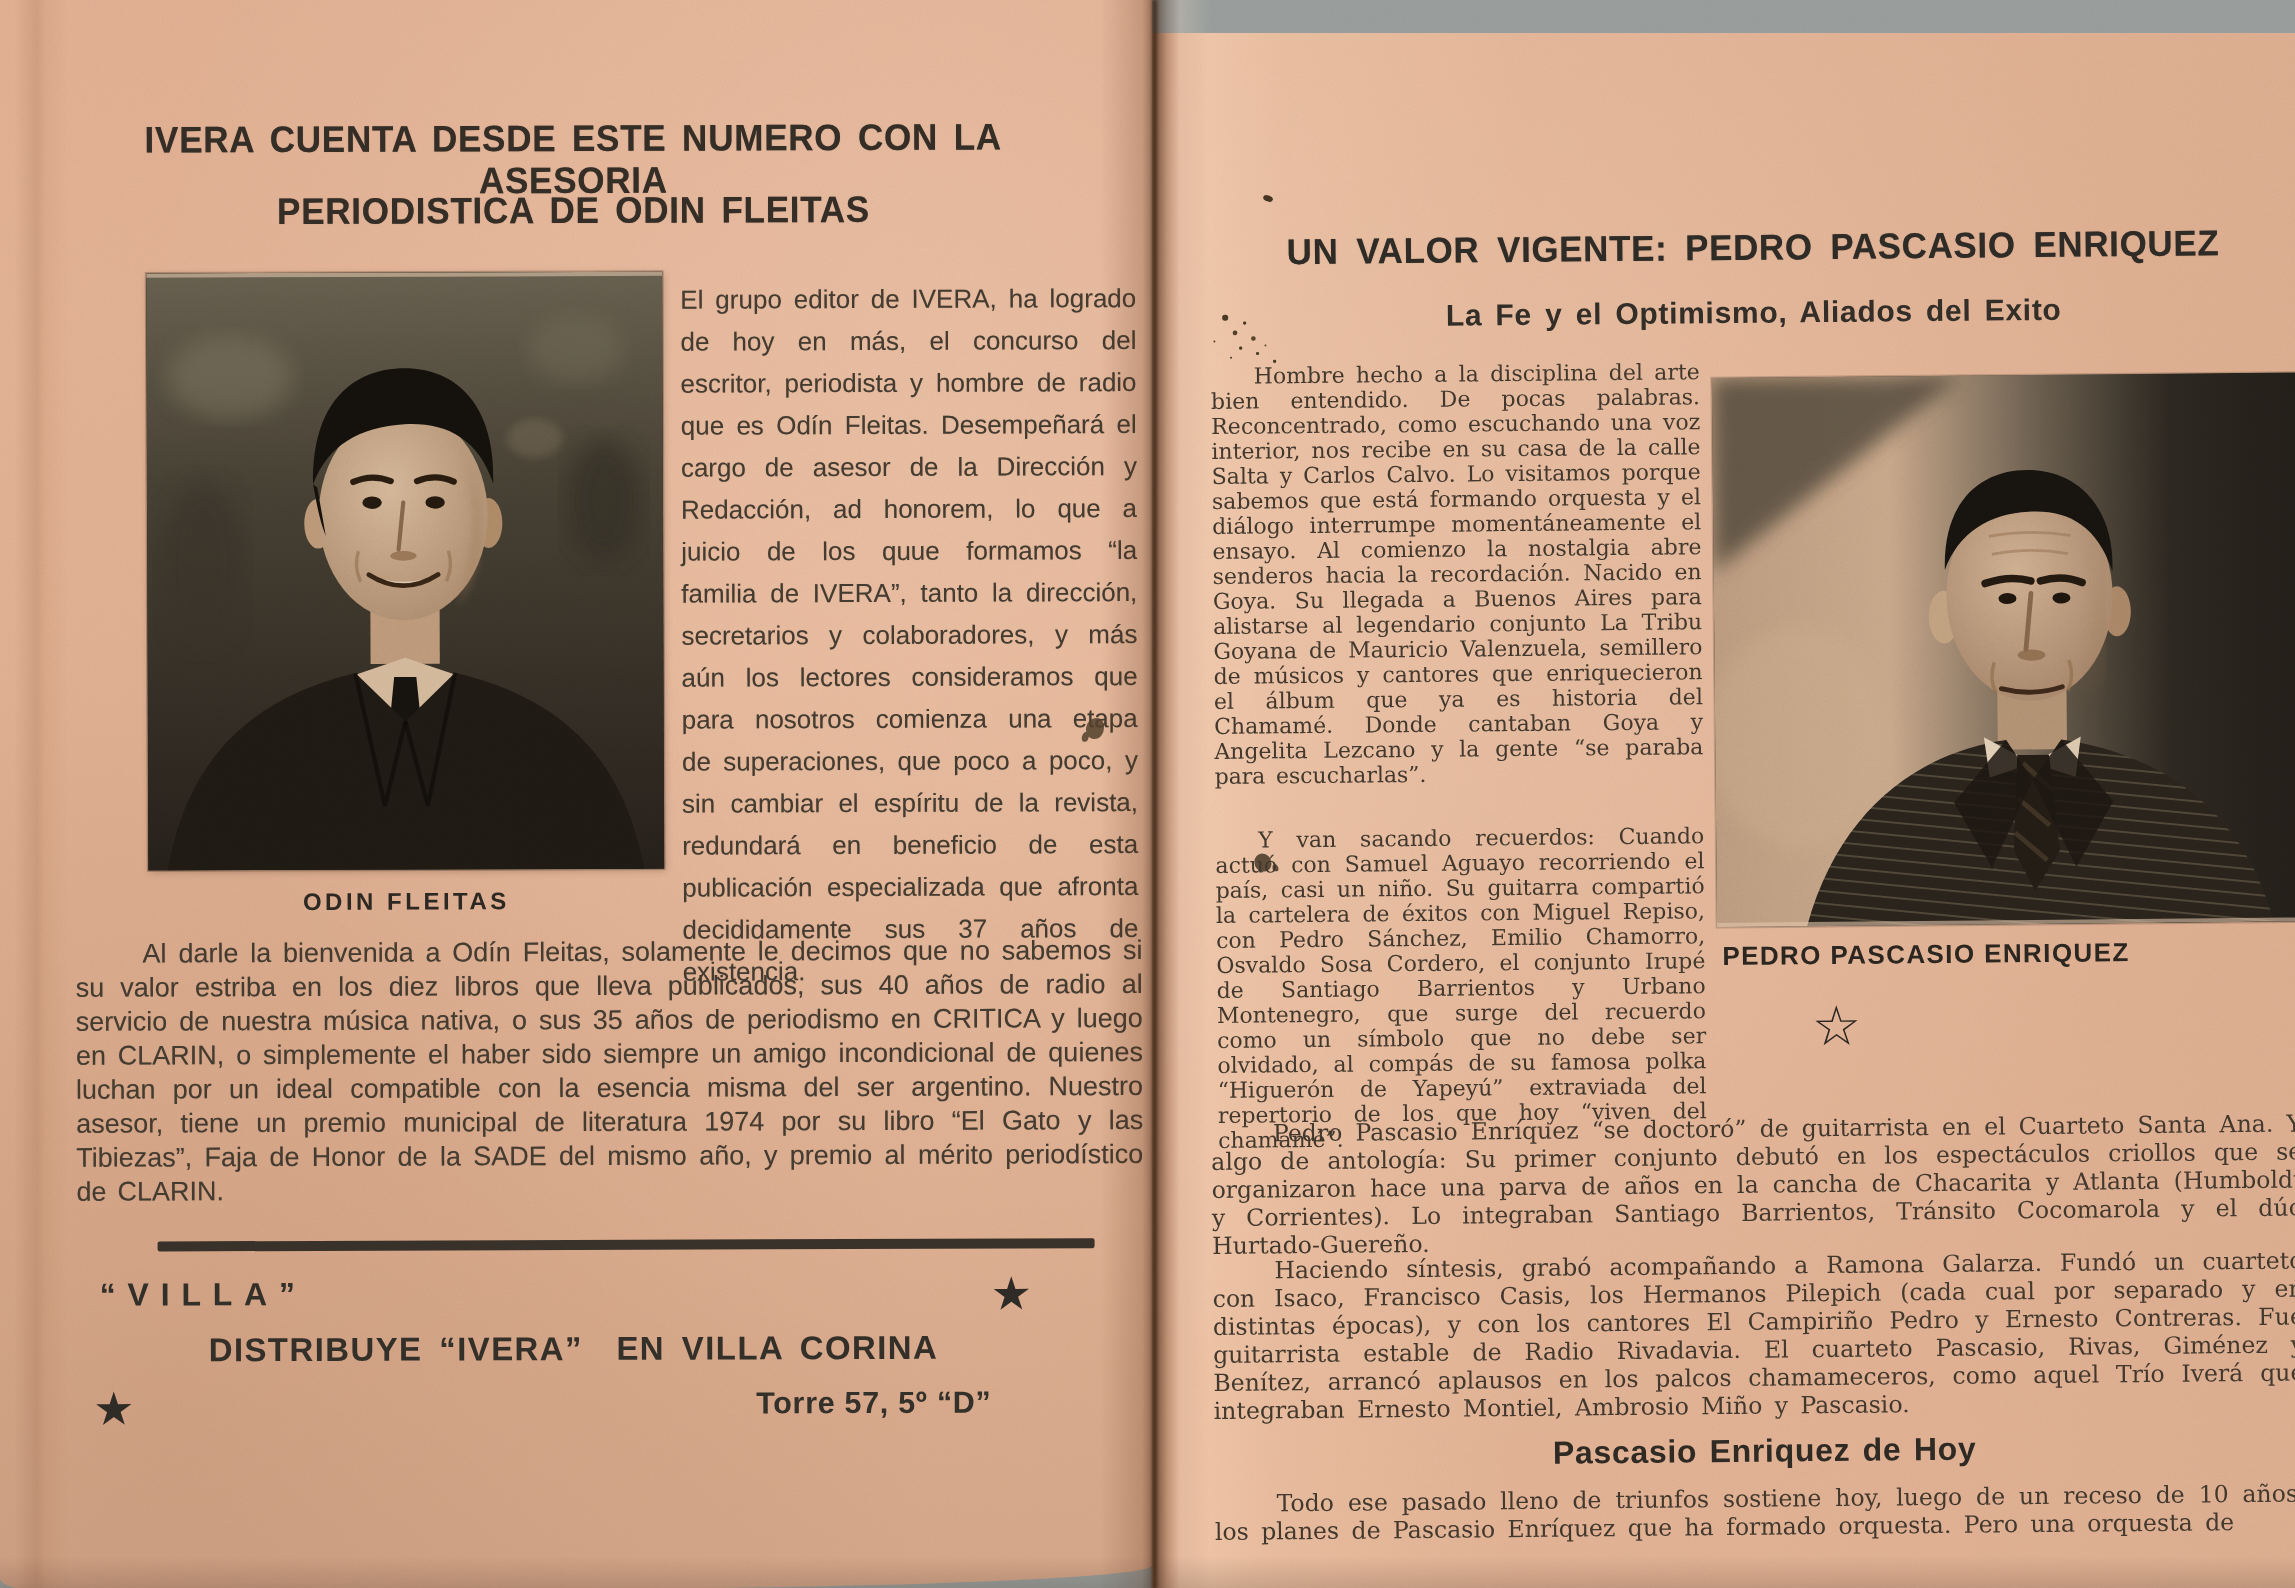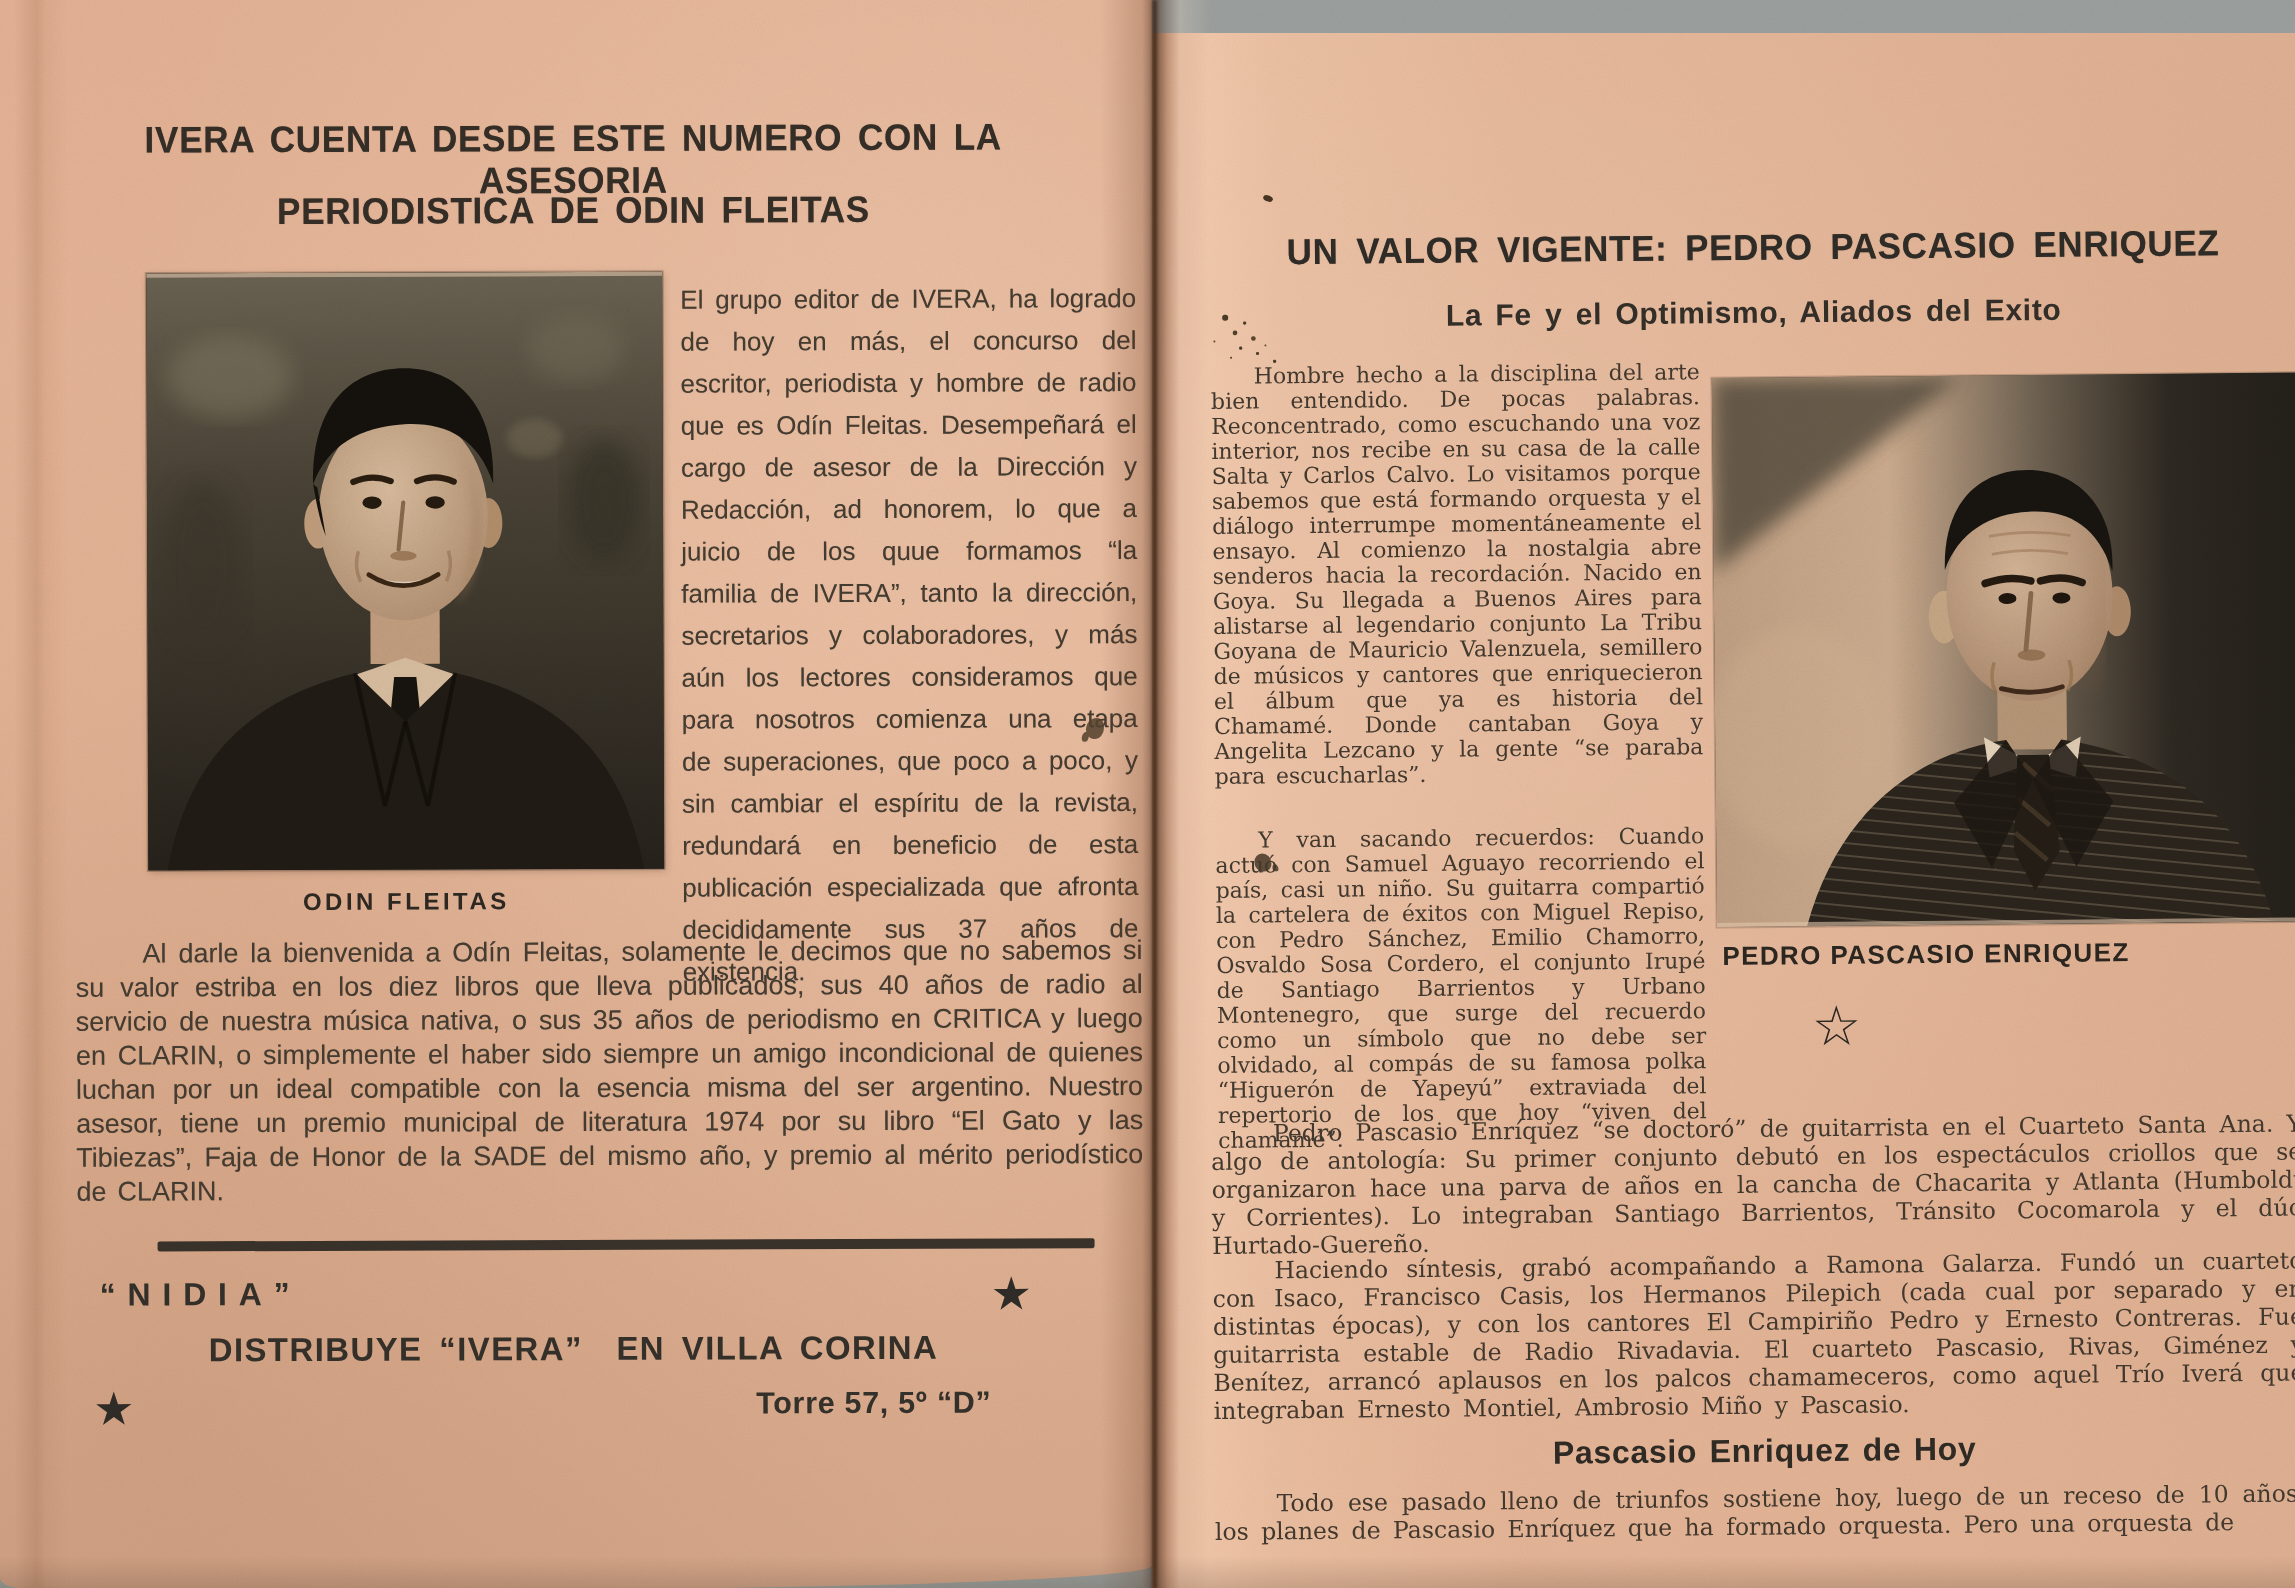--- a/index.html
+++ b/index.html
@@ -167,21 +167,21 @@
           <rect width="745" height="6" fill="#e8cdb2" opacity=".6"></rect>
           <rect width="745" height="862" filter="url(#lgrain)" opacity=".16" style="mix-blend-mode:multiply"></rect>
         </svg>
       </div>
       <div class="l-cap">ODIN FLEITAS</div>
 
       <div class="l-col ink-sans">El grupo editor de IVERA, ha logrado de hoy en más, el concurso del escritor, periodista y hombre de radio que es Odín Fleitas. Desempeñará el cargo de asesor de la Dirección y Redacción, ad honorem, lo que a juicio de los quue formamos “la familia de IVERA”, tanto la dirección, secretarios y colaboradores, y más aún los lectores consideramos que para nosotros comienza una etapa de superaciones, que poco a poco, y sin cambiar el espíritu de la revista, redundará en beneficio de esta publicación especializada que afronta decididamente sus 37 años de existencia.</div>
       <div class="l-p2 ink-sans">Al darle la bienvenida a Odín Fleitas, solamente le decimos que no sabemos si su valor estriba en los diez libros que lleva publicados, sus 40 años de radio al servicio de nuestra música nativa, o sus 35 años de periodismo en CRITICA y luego en CLARIN, o simplemente el haber sido siempre un amigo incondicional de quienes luchan por un ideal compatible con la esencia misma del ser argentino. Nuestro asesor, tiene un premio municipal de literatura 1974 por su libro “El Gato y las Tibiezas”, Faja de Honor de la SADE del mismo año, y premio al mérito periodístico de CLARIN.</div>
 
       <div class="l-rule"></div>
-      <div class="l-brand">“NIDIA”</div>
+      <div class="l-brand">“VILLA”</div>
       <div class="star l-star-r">★</div>
       <div class="l-adline">DISTRIBUYE “IVERA”&nbsp; EN VILLA CORINA</div>
       <div class="star l-star-b">★</div>
       <div class="l-addr">Torre 57, 5º “D”</div>
     </div>
     <div class="blot-left"></div>
   </div>
 
   <div class="page page-right">
     <div class="rp">

